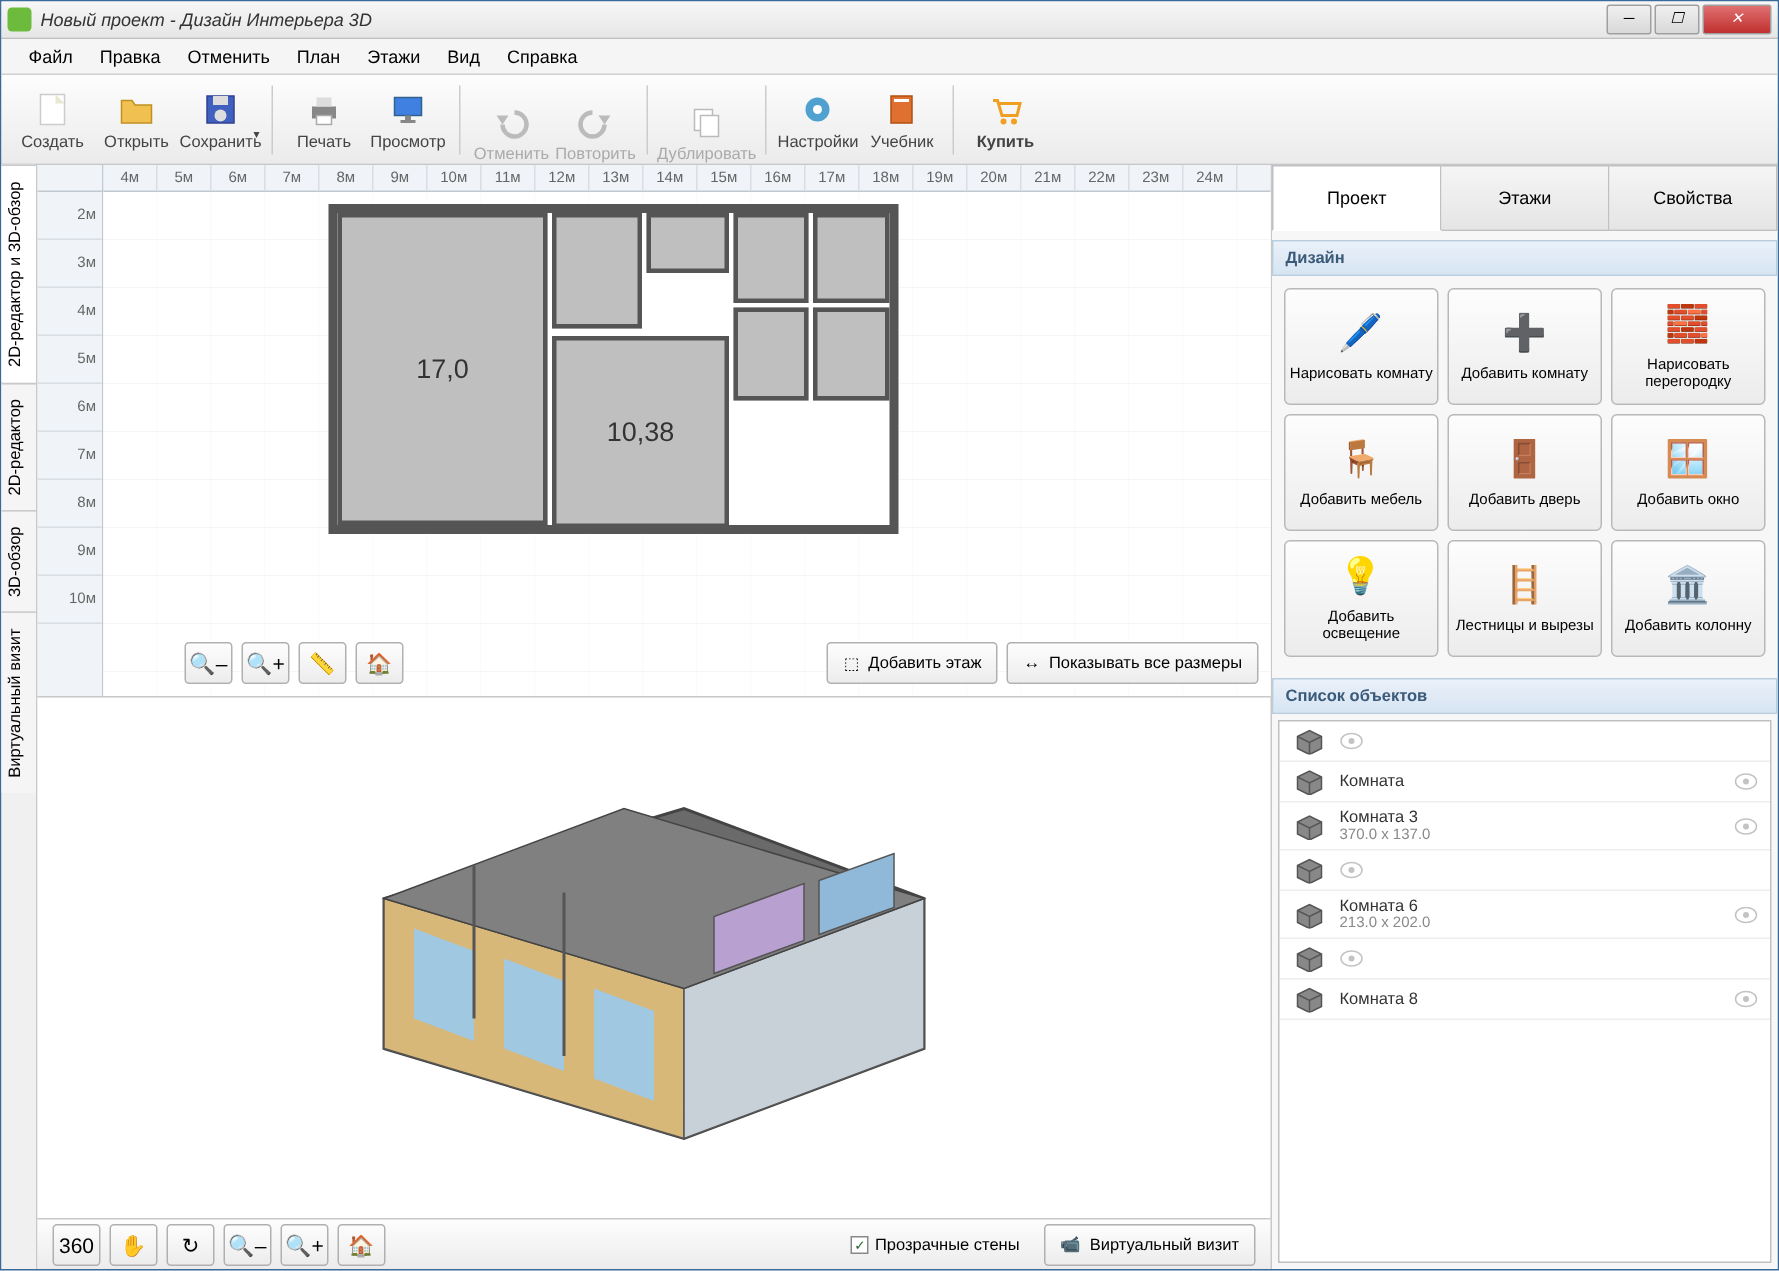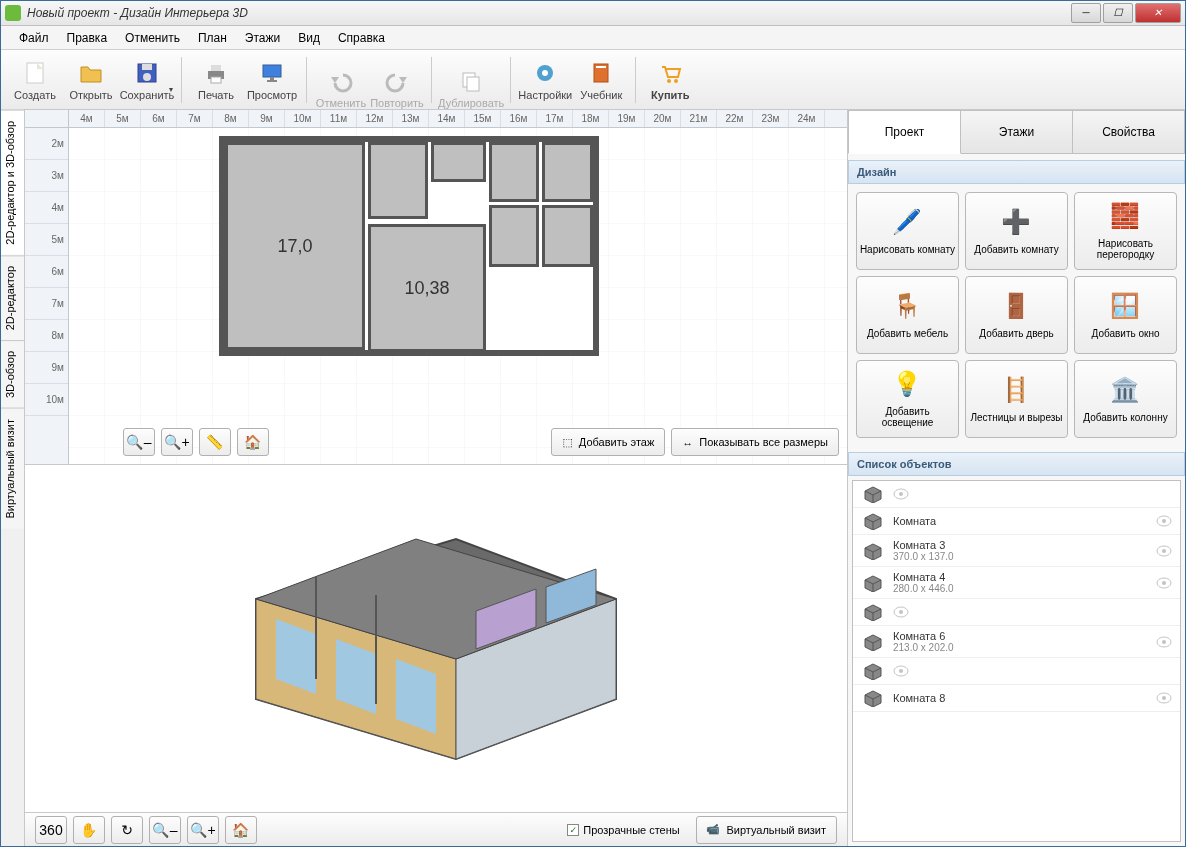--- a/index.html
+++ b/index.html
@@ -401,35 +401,20 @@
               <ellipse cx="8" cy="6" rx="7" ry="5" fill="none" stroke="#888"></ellipse>
               <circle cx="8" cy="6" r="2" fill="#888"></circle>
             </svg>
           </div>
           <div class="obj-item">
     <svg class="oicon" viewBox="0 0 24 18">
               <polygon points="4,6 12,2 20,6 20,14 12,18 4,14" fill="#888" stroke="#555"></polygon>
               <polyline points="4,6 12,10 20,6" fill="none" stroke="#555"></polyline>
               <line x1="12" y1="10" x2="12" y2="18" stroke="#555"></line>
             </svg>
-    <div class="oinfo">
-      <div class="oname">Комната 4</div>
-      <div class="odim">280.0 x 446.0</div>
-    </div>
-    <svg class="eye" viewBox="0 0 16 12">
-              <ellipse cx="8" cy="6" rx="7" ry="5" fill="none" stroke="#888"></ellipse>
-              <circle cx="8" cy="6" r="2" fill="#888"></circle>
-            </svg>
-          </div>
-          <div class="obj-item">
-    <svg class="oicon" viewBox="0 0 24 18">
-              <polygon points="4,6 12,2 20,6 20,14 12,18 4,14" fill="#888" stroke="#555"></polygon>
-              <polyline points="4,6 12,10 20,6" fill="none" stroke="#555"></polyline>
-              <line x1="12" y1="10" x2="12" y2="18" stroke="#555"></line>
-            </svg>
     <svg class="eye" viewBox="0 0 16 12">
               <ellipse cx="8" cy="6" rx="7" ry="5" fill="none" stroke="#888"></ellipse>
               <circle cx="8" cy="6" r="2" fill="#888"></circle>
             </svg>
           </div>
           <div class="obj-item">
     <svg class="oicon" viewBox="0 0 24 18">
               <polygon points="4,6 12,2 20,6 20,14 12,18 4,14" fill="#888" stroke="#555"></polygon>
               <polyline points="4,6 12,10 20,6" fill="none" stroke="#555"></polyline>
               <line x1="12" y1="10" x2="12" y2="18" stroke="#555"></line>

